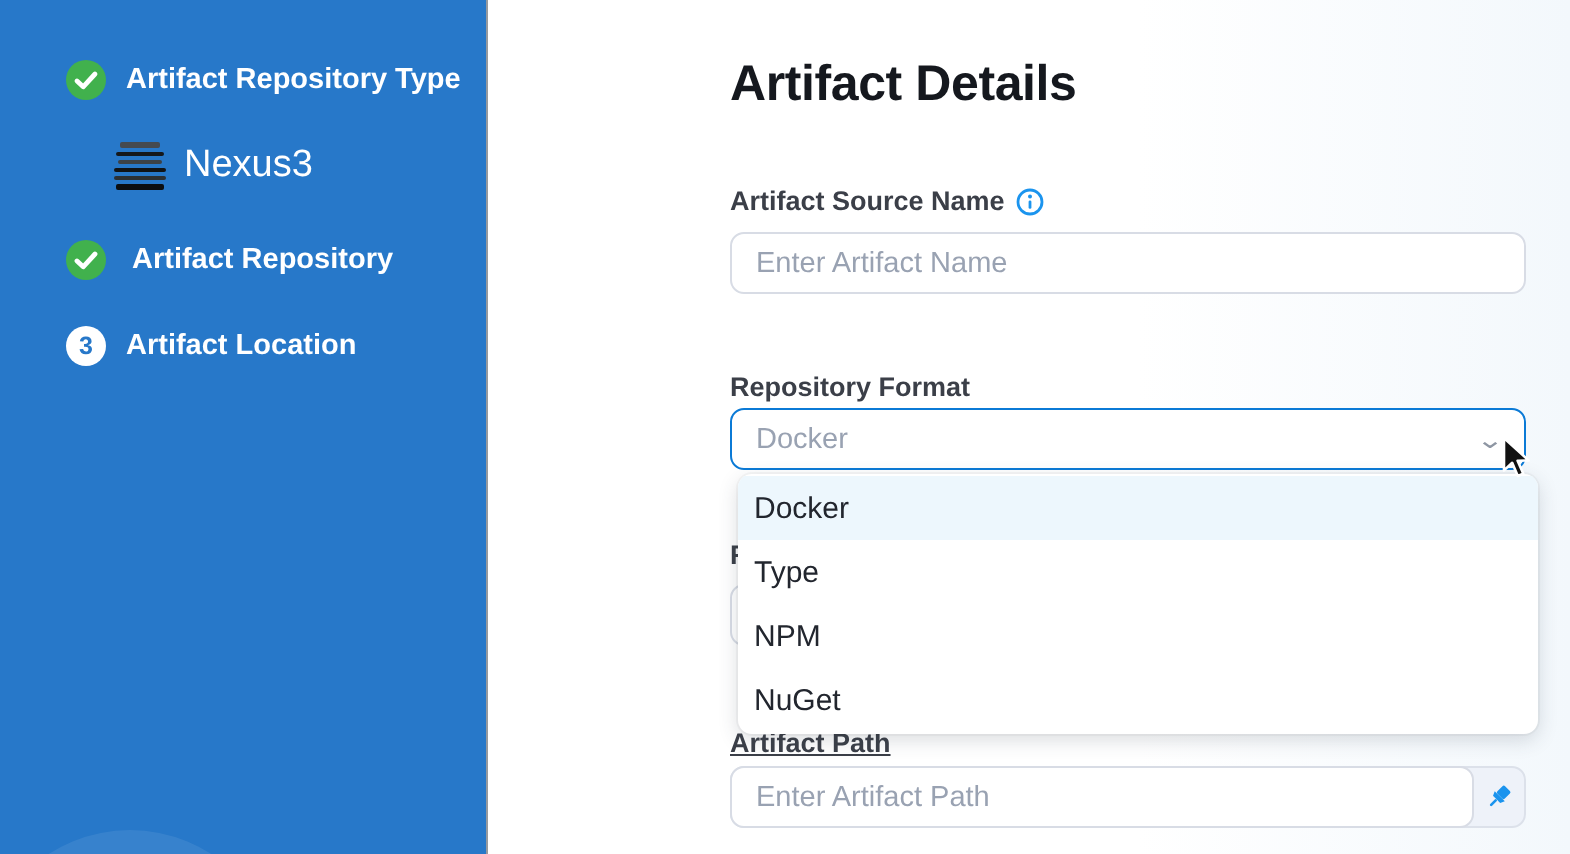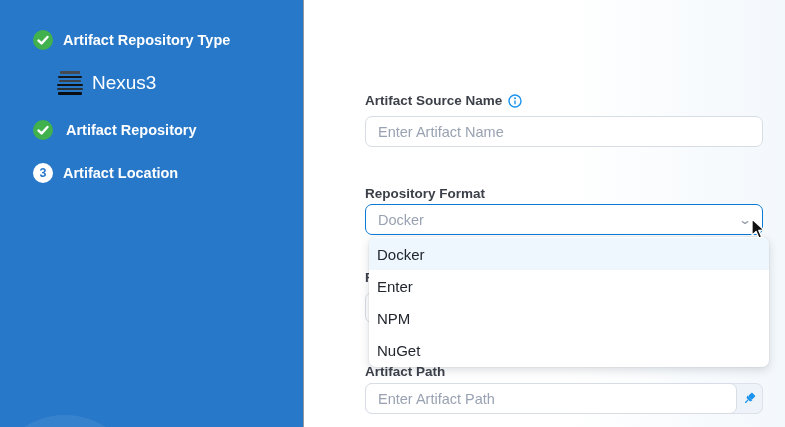--- a/index.html
+++ b/index.html
@@ -1,20 +1,20 @@
 <!DOCTYPE html>
 <html><head>
 <meta charset="utf-8">
 <style>
   * { margin:0; padding:0; box-sizing:border-box; }
   html,body { width:785px; height:427px; overflow:hidden; font-family:"Liberation Sans", sans-serif; background:#fff; }
   .app { position:relative; width:785px; height:427px; }
 
   
-  .sidebar { position:absolute; left:0; top:0; width:304px; height:427px;
+  .sidebar { position:absolute; left:0; top:0; width:244px; height:427px;
              background:#2778c9; border-right:1px solid #969a9f; overflow:hidden; }
   .decor-circle { position:absolute; left:-10px; top:415px; width:150px; height:150px;
                   border-radius:50%; background:rgba(255,255,255,0.08); }
   .step-row { position:absolute; left:33px; display:flex; align-items:center; gap:10px; cursor:pointer; }
   .step-row .lbl { color:#fff; font-size:14.5px; font-weight:600; white-space:nowrap; }
   .step-row.active .lbl { font-weight:700; }
   .badge { width:20px; height:20px; border-radius:50%; flex:0 0 20px; display:flex; align-items:center; justify-content:center; }
   .badge.done { background:#41b14d; }
   .badge.num { background:#ffffff; color:#2778c9; font-size:12.5px; font-weight:700; }
   .substep { position:absolute; left:57px; display:flex; align-items:center; gap:9px; cursor:pointer; }
@@ -99,20 +99,21 @@
 
     <div class="step-row active" style="top:163px;">
       <span class="badge num">3</span>
       <span class="lbl">Artifact Location</span>
     </div>
 
     <div class="decor-circle"></div>
   </div>
 
   <div class="main">
+    <div class="title">Artifact Details</div>
 
     <div class="field-label" style="top:93px;">
       <span>Artifact Source Name</span>
       <span style="display:flex;">
         <svg width="14" height="14" viewBox="0 0 14 14">
           <circle cx="7" cy="7" r="6" fill="none" stroke="#1b94ee" stroke-width="1.4"></circle>
           <circle cx="7" cy="4.2" r="1" fill="#1b94ee"></circle>
           <rect x="6.3" y="6.2" width="1.4" height="4.2" rx="0.7" fill="#1b94ee"></rect>
         </svg>
       </span>
@@ -125,41 +126,41 @@
     <div class="select">
       <span class="value">Docker</span>
       <span class="chev">⌄</span>
     </div>
 
     <div class="field-label behind" style="top:270px;">
       <span>Repository</span>
     </div>
     <input class="tbox behind" style="top: 292px;" type="text">
 
-    <div class="field-label behind" style="top:364px;">
+    <div class="field-label behind" style="top:364px;text-decoration:underline;">
       <span>Artifact Path</span>
     </div>
     <div class="path-group">
       <input type="text" placeholder="Enter Artifact Path" style="">
       <button class="pin-btn">
         <span>
           <svg width="15" height="15" viewBox="0 0 16 16" fill="#1b94ee">
             <g transform="rotate(45 8 8)">
               <rect x="5.2" y="1.6" width="5.6" height="5.8" rx="1"></rect>
               <path d="M4.2 7.4h7.6l-1.1 2.4H5.3z"></path>
               <rect x="7.3" y="9.8" width="1.4" height="4.8" rx="0.7"></rect>
             </g>
           </svg>
         </span>
       </button>
     </div>
 
     <div class="dropdown">
       <div class="dd-item active">Docker</div>
-      <div class="dd-item">Enter</div>
+      <div class="dd-item">Type</div>
       <div class="dd-item">NPM</div>
       <div class="dd-item">NuGet</div>
     </div>
 
     <div class="cursor">
       <svg width="16" height="22" viewBox="0 0 16 22">
         <path d="M1 1 L1 17.2 L5.1 13.4 L7.9 20 L10.6 18.8 L7.8 12.4 L13.3 12.2 Z" fill="#111" stroke="#fff" stroke-width="1.3" stroke-linejoin="round"></path>
       </svg>
     </div>
   </div>

